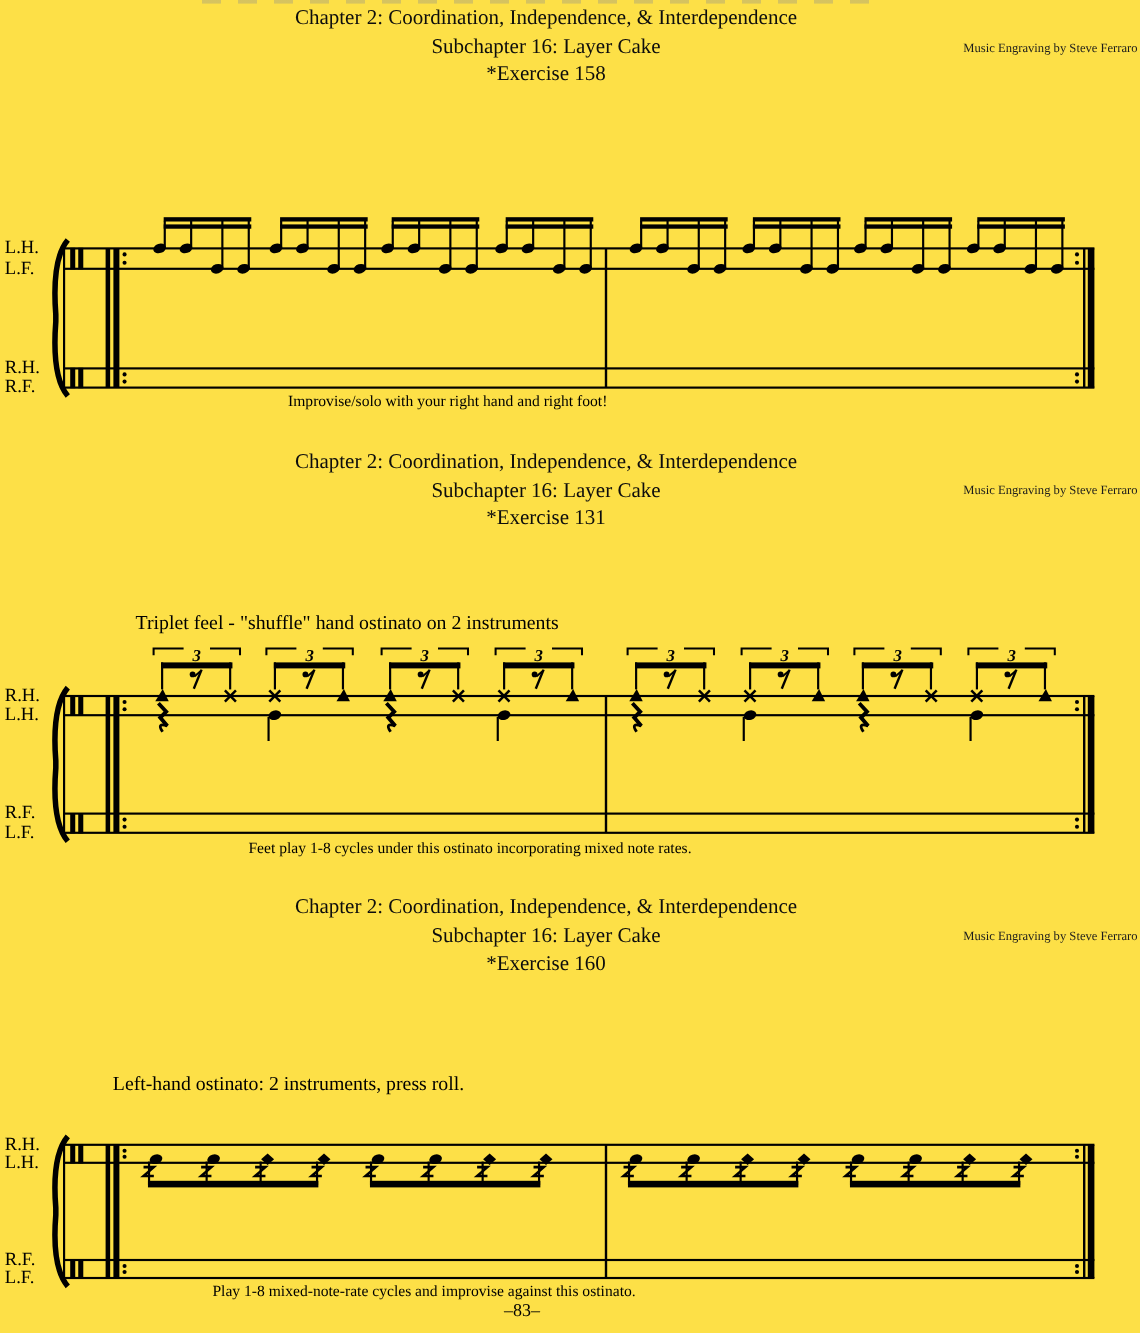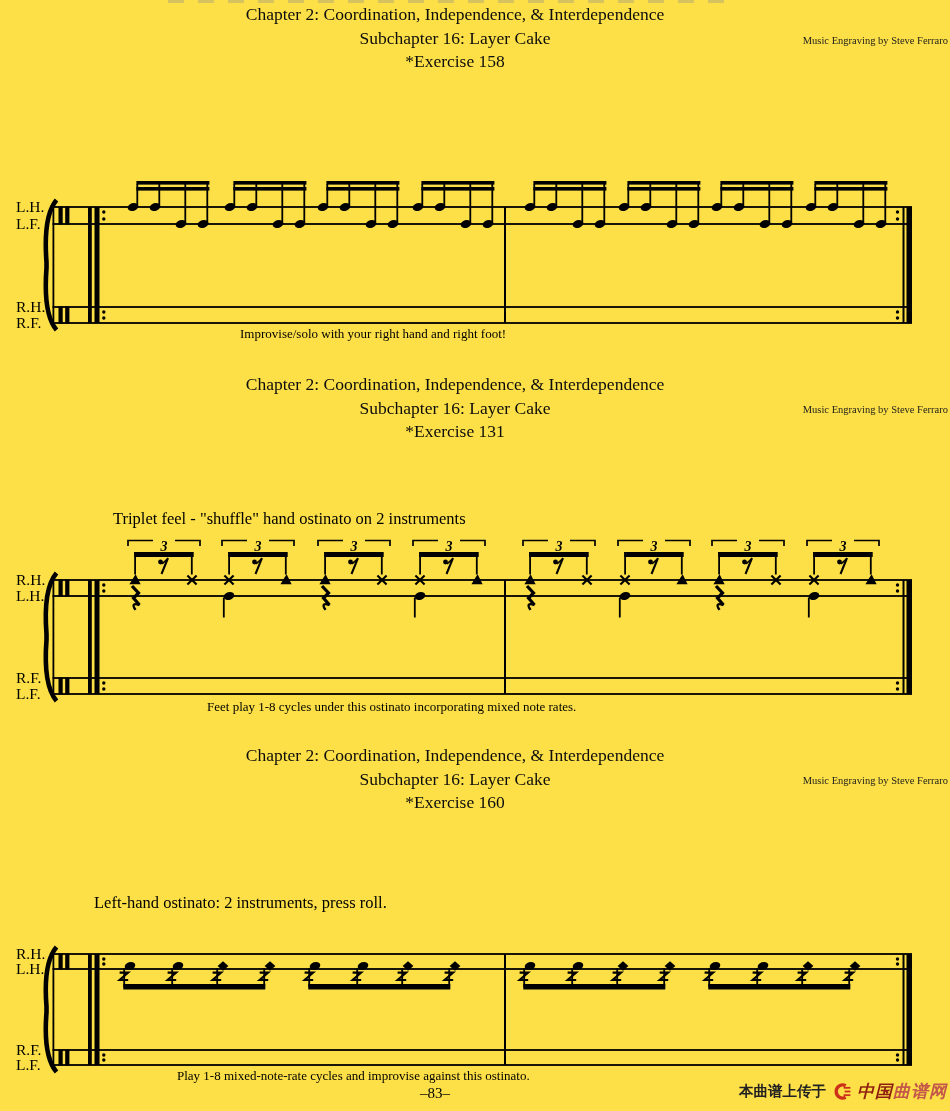--- a/index.html
+++ b/index.html
@@ -1,20 +1,20 @@
 <!DOCTYPE html>
 <html><head>
 <meta charset="utf-8">
 <style>
   html,body{margin:0;padding:0;background:#e8e8e8;}
   .page{position:relative;width:950px;height:1111px;background:#fde047;overflow:hidden;
         font-family:"Liberation Serif",serif;color:#000;}
   .hdr{position:absolute;left:0;width:910px;text-align:center;font-size:17.5px;line-height:23.5px;color:#0d0d0d;}
   .credit{position:absolute;right:2px;font-size:10.5px;color:#1c1c1c;}
-  .stafflabel{position:absolute;left:4px;font-size:15.5px;height:20px;line-height:20px;margin-left:12px;}
+  .stafflabel{position:absolute;left:4px;font-size:15.5px;height:20px;line-height:20px;}
   .instruction{position:absolute;font-size:16.5px;white-space:nowrap;}
   .caption{position:absolute;width:600px;font-size:13px;white-space:nowrap;}
   .pagenum{position:absolute;left:375px;top:1085px;width:120px;text-align:center;font-size:15px;}
   .footer{position:absolute;top:1080px;right:3px;display:flex;align-items:center;gap:5px;
           font-family:"Liberation Sans",sans-serif;}
   .footer .upload{font-size:14.5px;font-weight:600;color:#222;}
   .footer .site{font-size:17px;font-weight:bold;font-style:italic;letter-spacing:1px;}
   .ghost{position:absolute;top:0;left:168px;width:560px;height:3px;opacity:.35;
          background:repeating-linear-gradient(90deg,#8d8d8d 0 16px,transparent 16px 30px);}
   #notation{position:absolute;left:0;top:0;pointer-events:none;}
@@ -63,32 +63,20 @@
   <div class="stafflabel" style="top:959px;">L.H.</div>
   <div class="stafflabel" style="top:1040px;">R.F.</div>
   <div class="stafflabel" style="top:1055px;">L.F.</div>
 
   <div class="caption" style="left:240px;top:326px;">Improvise/solo with your right hand and right foot!</div>
   <div class="caption" style="left:207px;top:699px;">Feet play 1-8 cycles under this ostinato incorporating mixed note rates.</div>
   <div class="caption" style="left:177px;top:1068px;">Play 1-8 mixed-note-rate cycles and improvise against this ostinato.</div>
 
   <div class="pagenum">–83–</div>
 
-  <div class="footer">
-    <span class="upload">本曲谱上传于</span>
-    <svg width="21" height="21" viewBox="0 0 20 20">
-      <path d="M14 4.5 A6.2 6.2 0 1 0 14 15.5" fill="none" stroke="#cc2f1a" stroke-width="3.2"></path>
-      <line x1="12" y1="6.5" x2="18.5" y2="6.5" stroke="#cc2f1a" stroke-width="1.7"></line>
-      <line x1="13" y1="10" x2="18.5" y2="10" stroke="#cc2f1a" stroke-width="1.7"></line>
-      <line x1="12" y1="13.5" x2="18.5" y2="13.5" stroke="#cc2f1a" stroke-width="1.7"></line>
-    </svg>
-    <span class="site">
-      <span style="color:#8e1f10;">中国</span><span style="color:#c4584a;">曲谱网</span>
-    </span>
-  </div>
 
   <svg id="notation" width="950" height="1111" viewBox="0 0 950 1111">
       <g>
         <path d="M56.5 200 Q43 216 46.5 262 L46.5 268 Q43 314 56.5 330" fill="none" stroke="#000" stroke-width="4.6"></path>
         <rect x="52.5" y="206.1" width="859.5" height="1.8" fill="#000"></rect>
         <rect x="52.5" y="223.1" width="859.5" height="1.8" fill="#000"></rect>
         <rect x="52.5" y="306.1" width="859.5" height="1.8" fill="#000"></rect>
         <rect x="52.5" y="322.1" width="859.5" height="1.8" fill="#000"></rect>
         <rect x="52.5" y="207" width="1.8" height="116" fill="#000"></rect>
         <rect x="88" y="207" width="3.8" height="116" fill="#000"></rect>

